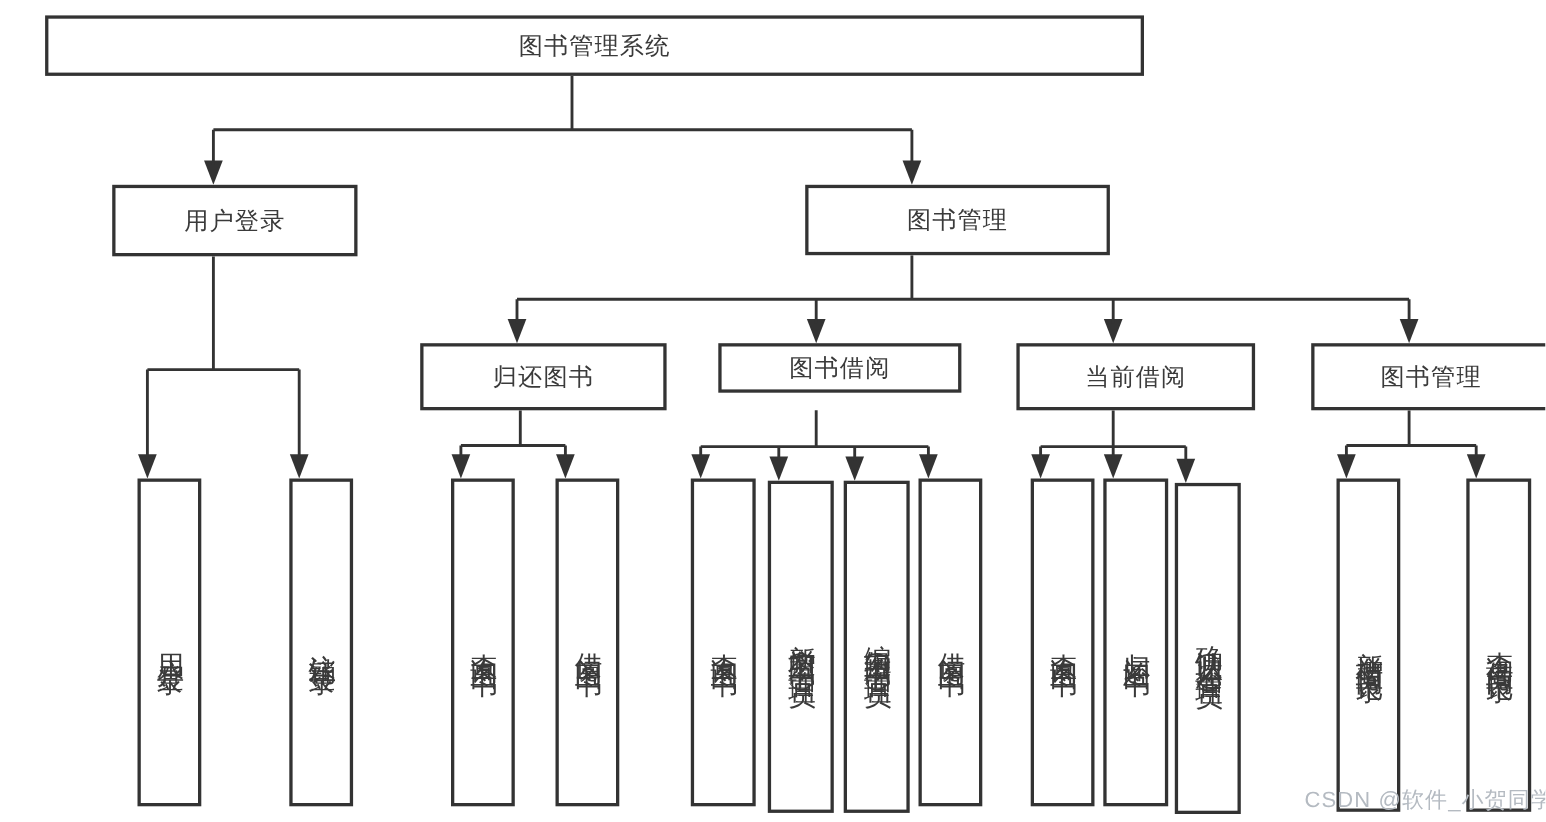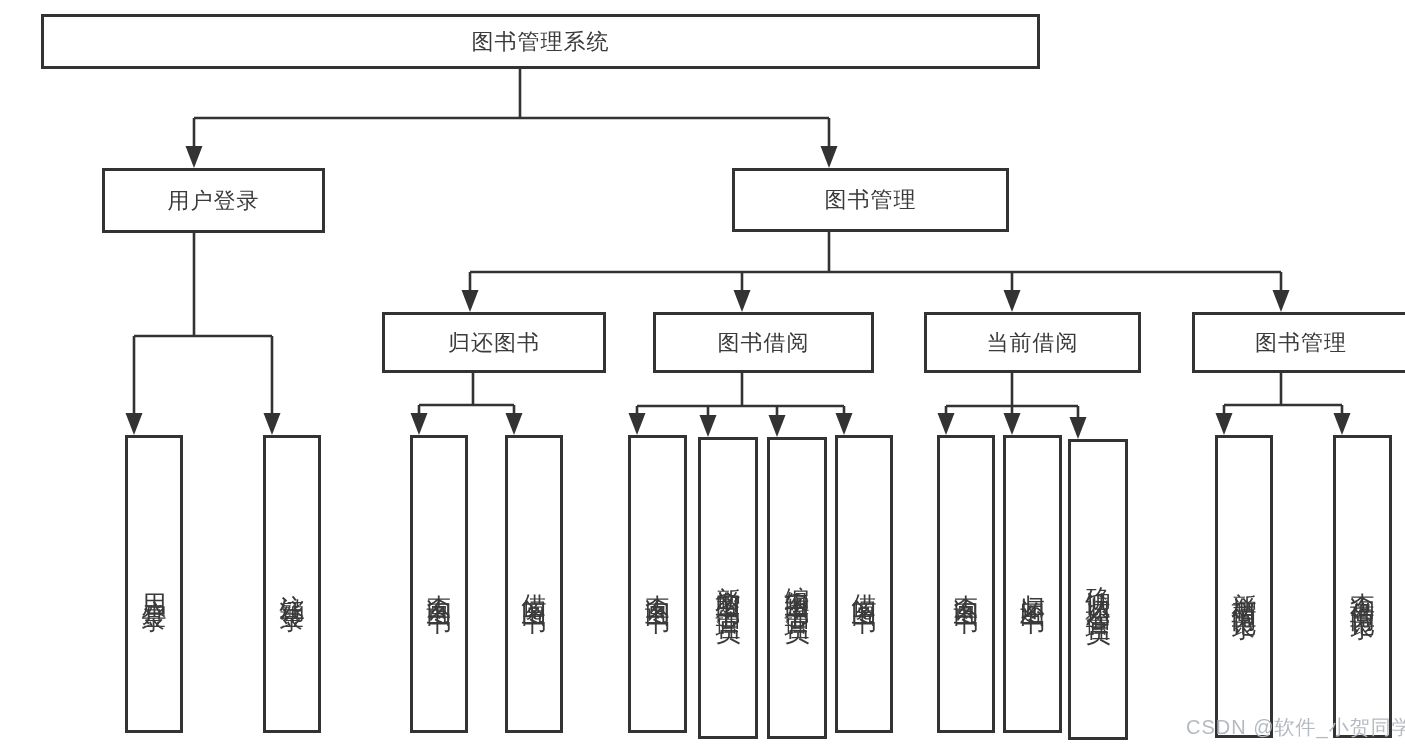--- a/index.html
+++ b/index.html
@@ -85,21 +85,21 @@
   <div class="box h" style="left:82px;top:168px;width:223px;height:65px;">
     <span class="lbl">用户登录</span>
   </div>
   <div class="box h" style="left:712px;top:168px;width:277px;height:64px;">
     <span class="lbl">图书管理</span>
   </div>
 
   <div class="box h" style="left:362px;top:312px;width:224px;height:61px;">
     <span class="lbl">归还图书</span>
   </div>
-  <div class="box h" style="left:633px;top:312px;width:221px;height:61px;">
+  <div class="box h" style="left:633px;top:312px;width:221px;height:45px;">
     <span class="lbl">图书借阅</span>
   </div>
   <div class="box h" style="left:904px;top:312px;width:217px;height:61px;align-items:center;">
     <span class="lbl">当前借阅</span>
   </div>
   <div class="box h" style="left:1172px;top:312px;width:218px;height:61px;">
     <span class="lbl">图书管理</span>
   </div>
 
   <div class="box v" style="left:105px;top:435px;width:58px;height:298px;">

